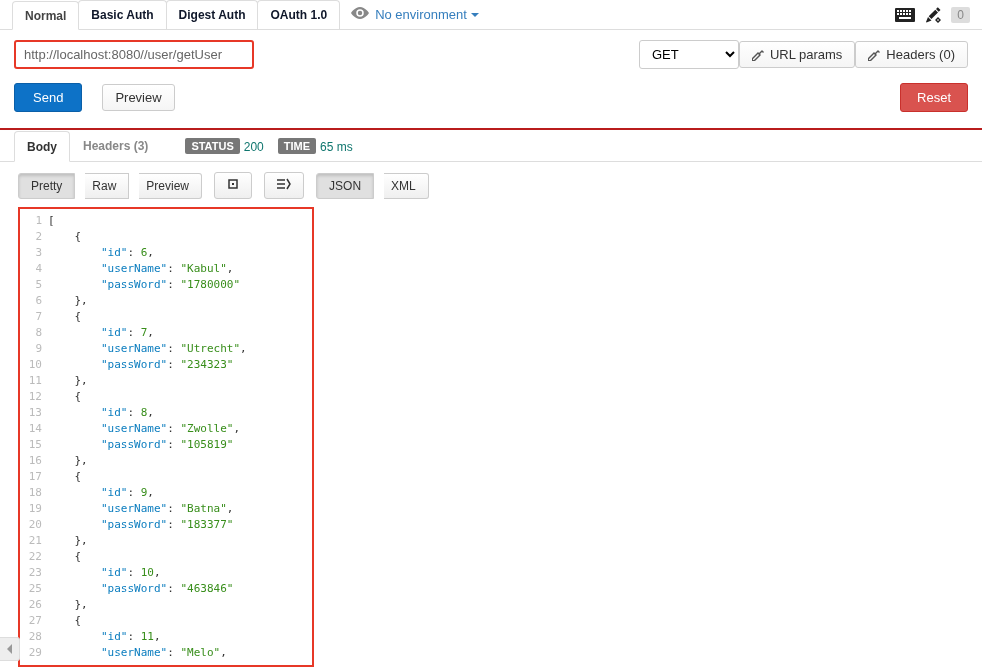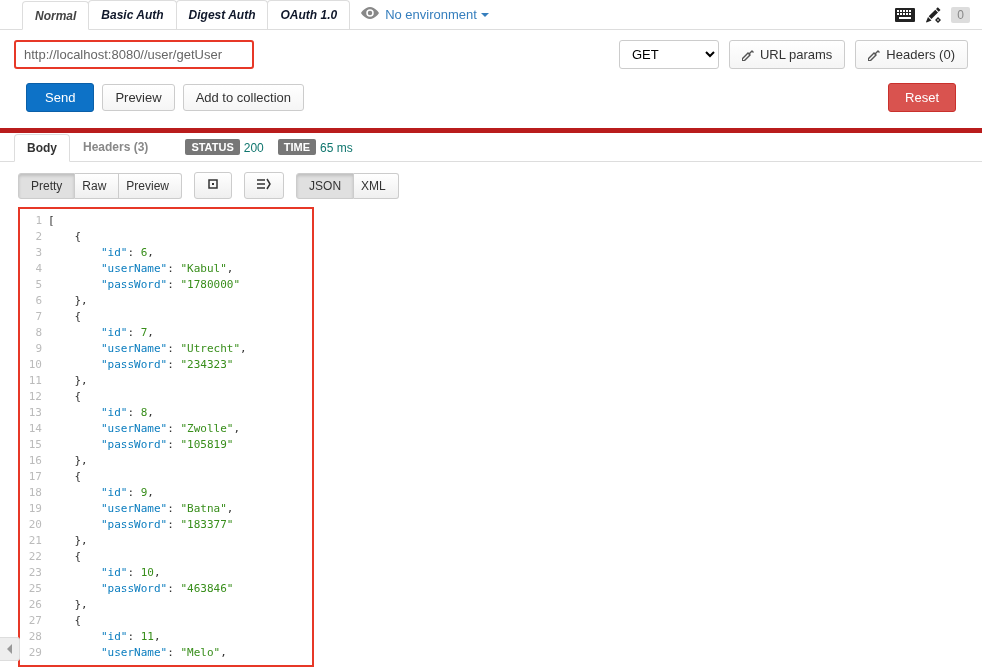--- a/index.html
+++ b/index.html
@@ -12,60 +12,60 @@
     background: #fff;
     width: 982px;
   }
   .topbar {
     display: flex;
     align-items: stretch;
     border-bottom: 1px solid #ddd;
     height: 30px;
     padding: 0 12px 0 0;
   }
-  .auth-tabs { display: flex; height: 100%; margin-left: 22px; font-style: italic;}
+  .auth-tabs { display: flex; height: 100%; margin-left: 12px;}
   .auth-tab {
     display: flex; align-items: center;
     padding: 0 12px;
     border: 1px solid #ddd;
     border-bottom: none;
     background: #fff;
     color: #0f172a;
     font-weight: bold;
     cursor: pointer;
     font-size: 12px;
     margin-right: -1px;
     border-radius: 4px 4px 0 0;
   }
   .auth-tab.active { color: #444; background:#fff; position:relative; top:1px; border-bottom:1px solid #fff;}
   .env-area { display:flex; align-items:center; margin-left: 12px; color:#888;}
   .env-link { color:#357ebd; cursor:pointer; margin-left:6px; display:flex; align-items:center;}
   .env-caret { width:0;height:0;border-left:4px solid transparent;border-right:4px solid transparent;border-top:4px solid #357ebd;margin-left:4px;}
   .top-right { margin-left:auto; display:flex; align-items:center; gap:10px;}
   .top-right .ic { cursor:pointer; color:#222; display:flex;align-items:center;}
   .count-badge{background:#ddd;color:#888;border-radius:2px;padding:1px 6px;font-size:12px;}
-  .url-row{display:flex;gap:10px;padding:10px 14px;}
+  .url-row{display:flex;align-items:center;padding:10px 14px;}
   .url-input{flex:1;border:2px solid #e73827;border-radius:3px;padding:5px 8px;font-size:13px;color:#666;outline:none;max-width:240px;}
   .url-placeholder{flex:1;}
   .method-select{width:100px;padding:5px 8px;border:1px solid #ccc;border-radius:3px;background:#fff;font-size:13px;cursor:pointer;}
   .btn{display:inline-flex;align-items:center;padding:5px 12px;border:1px solid #ccc;border-radius:3px;background:#fff;cursor:pointer;font-size:13px;color:#333;}
   .btn.shadow{background:linear-gradient(#fff,#f5f5f5);}
   .btn svg{margin-right:6px;}
-  .action-row{display:flex;align-items:center;gap:8px;padding:4px 26px 16px;justify-content:space-between;}
+  .action-row{display:flex;align-items:center;gap:20px;padding:4px 14px 16px;justify-content:space-between;}
   .btn-primary{background:#0D72C7;border-color:#0a5fa8;color:#fff;font-weight:normal;padding:6px 18px;}
   .btn-danger{background:#d9534f;border-color:#c9302c;color:#fff;padding:6px 16px;}
   .spacer{flex:1;}
-  .resp-tabs-row{display:flex;align-items:center;border-top:5px solid #b91c1c;border-bottom:1px solid #ddd;padding:0 14px;height:34px;}
+  .resp-tabs-row{display:flex;align-items:center;border-top:2px solid #b91c1c;border-bottom:1px solid #ddd;padding:0 14px;height:34px;}
   .resp-tab{padding:0 12px;height:100%;display:flex;align-items:center;border:1px solid transparent;font-weight:bold;color:#888;cursor:pointer;font-size:12px;}
   .resp-tab.active{border:1px solid #ddd;border-bottom:1px solid #fff;border-radius:4px 4px 0 0;color:#333;position:relative;top:1px;background:#fff;}
   .status-group{display:flex;align-items:flex-end;gap:4px;margin-left:24px;}
   .pill{background:#777;color:#fff;font-size:11px;padding:2px 6px;border-radius:2px;font-weight:bold;}
   .pill-val{font-size:12px;color:#0f766e;margin-right:10px;}
   .viewer-toolbar{display:flex;align-items:center;gap:6px;padding:10px 18px 8px;}
-  .vt-group{display:flex;}
+  .vt-group{display:flex;gap:10px;}
   .vt-btn{border:1px solid #ccc;background:linear-gradient(#fff,#efefef);padding:5px 12px;font-size:12px;cursor:pointer;color:#333;}
   .vt-btn.first{border-radius:3px 0 0 3px;}
   .vt-btn.last{border-radius:0 3px 3px 0;}
   .vt-btn.mid{border-left:none;padding-left:7px;}
   .vt-btn.active{background:#e0e0e0;box-shadow:inset 0 2px 3px rgba(0,0,0,0.15);}
   .vt-btn.single{border-radius:3px;}
   .code-box{margin:0 18px 14px;border:2px solid #e73827;max-width:296px;padding:4px 0;font-family:Monaco,Consolas,monospace;font-size:11px;line-height:16px;overflow:hidden;}
   .code-line{display:flex;white-space:pre;}
   .ln{width:28px;text-align:right;color:#bbb;padding-right:6px;flex-shrink:0;user-select:none;}
   .ct{color:#333;}
@@ -140,21 +140,20 @@
     <svg width="12" height="12" viewBox="0 0 12 12">
         <path fill="#555" d="M9 0l3 3-1 1L9 2 7 4l2 2-6 6H0V9l6-6 2 2 2-2-1-1 1-1zM1 10v1h1l5-5-1-1-5 5z"></path>
       </svg>
     <span>Headers (0)</span>
   </button>
 </div>
 
 <div class="action-row">
   <button class="btn btn-primary">Send</button>
   <button class="btn shadow">Preview</button>
-  <button class="btn shadow">Add to collection</button>
   <div class="spacer"></div>
   <button class="btn btn-danger">Reset</button>
 </div>
 
 <div class="resp-tabs-row">
   <div class="resp-tab active">Body</div>
   <div class="resp-tab">Headers (3)</div>
   <div class="status-group">
     <span class="pill">STATUS</span>
     <span class="pill-val">200</span>

